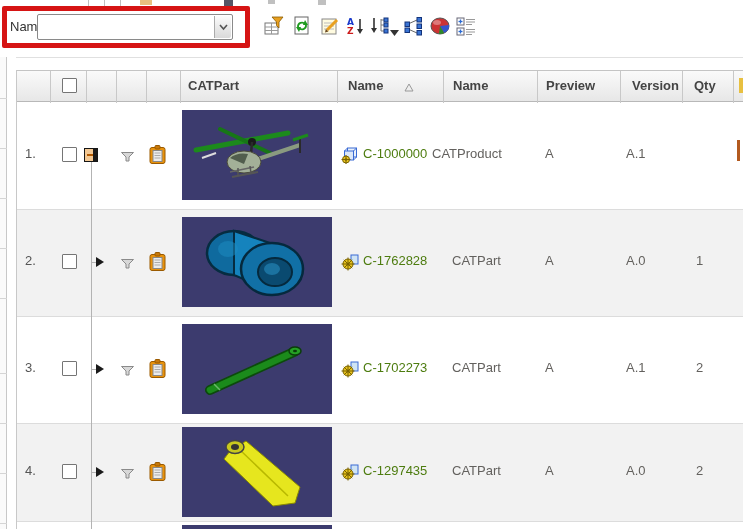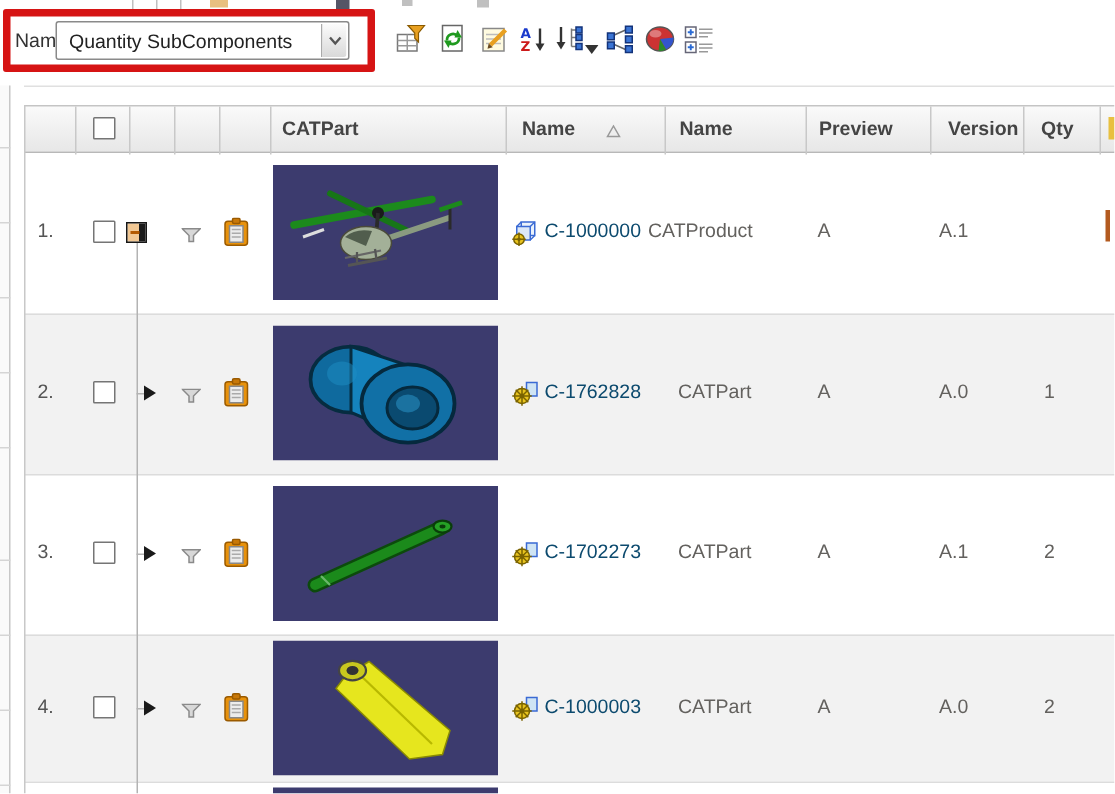--- a/index.html
+++ b/index.html
@@ -27,41 +27,40 @@
   .rowline{left:16px;width:727px;height:1px;background:#dcdcdc}
   .rownum{color:#555;font-size:13px}
   .cbx{width:15px;height:15px;background:#fff;border:1px solid #757575;border-radius:1px;cursor:pointer}
   .treeline{left:91px;width:1px;background:#b3b3b3}
   .tick{width:5px;height:1px;background:#b3b3b3}
   .tri-right{width:0;height:0;border-left:8px solid #1a1a1a;border-top:5px solid transparent;border-bottom:5px solid transparent;cursor:pointer}
   .minusbox{width:14px;height:14px;border:1px solid #161616;background:linear-gradient(90deg,#f2c894 64%,#1a1a1a 64%);cursor:pointer}
   .minusbox i{position:absolute;left:2px;top:5px;width:6px;height:2px;background:#b35900}
   .preview{width:150px;cursor:default}
   .celltxt{color:#63615e;font-size:13px;white-space:nowrap}
-  .link{color:#0c4a6e;font-size:13px;cursor:pointer;white-space:nowrap}
+  .link{color:#4d7c0f;font-size:13px;cursor:pointer;white-space:nowrap}
   .sliver-orange{left:737px;top:140px;width:3px;height:21px;background:#b35a1f}
   .sliver-yellow{left:739px;top:78px;width:4px;height:15px;background:#e8c040}
   .frag{top:0;background:#c0c0c0}
 </style>
 </head>
 <body>
 
 <div id="canvas">
 
   <div class="abs frag" style="left:88px;width:1px;height:7px"></div>
   <div class="abs frag" style="left:104px;width:1px;height:7px"></div>
   <div class="abs frag" style="left:120px;width:1px;height:7px"></div>
   <div class="abs frag" style="left:140px;width:12px;height:5px;background:#e8c080"></div>
   <div class="abs frag" style="left:224px;width:9px;height:6px;background:#556"></div>
   <div class="abs frag" style="left:268px;width:7px;height:4px"></div>
   <div class="abs frag" style="left:318px;width:8px;height:5px"></div>
 
   <span class="abs view-label">Name</span>
   <div class="abs dropdown">
-    <span class="val">Quantity SubComponents</span>
     <span class="arrow-btn">
       <svg width="9" height="7" viewBox="0 0 9 7">
           <polyline points="1,1 4.5,5 8,1" fill="none" stroke="#555" stroke-width="1.6"></polyline>
         </svg>
     </span>
   </div>
   <div class="abs red-box"></div>
 
   <span class="abs tbicon" style="left:264px">
     <svg width="20" height="20" viewBox="0 0 20 20">
@@ -387,21 +386,21 @@
     <svg width="18" height="17" viewBox="0 0 18 17">
       <rect x="10" y="1" width="7" height="9" fill="#cfe4f4" stroke="#3a6ad4"></rect>
       <circle cx="7" cy="10" r="5" fill="#e8c31e" stroke="#7a6300"></circle>
       <circle cx="7" cy="10" r="1.6" fill="#7a6300"></circle>
       <line x1="7" y1="3.5" x2="7" y2="16.5" stroke="#7a6300"></line>
         <line x1="0.5" y1="10" x2="13.5" y2="10" stroke="#7a6300"></line>
       <line x1="2.8" y1="5.8" x2="11.2" y2="14.2" stroke="#7a6300"></line>
         <line x1="11.2" y1="5.8" x2="2.8" y2="14.2" stroke="#7a6300"></line>
     </svg>
   </span>
-  <span class="abs link" style="left:363px;top:463px">C-1000003</span>
+  <span class="abs link" style="left:363px;top:463px">C-1297435</span>
   <span class="abs celltxt" style="left:452px;top:463px">CATPart</span>
   <span class="abs celltxt" style="left:545px;top:463px">A</span>
   <span class="abs celltxt" style="left:626px;top:463px">A.0</span>
   <span class="abs celltxt" style="left:696px;top:463px">2</span>
 
   <div class="abs" style="left:182px;top:525px;width:150px;height:4px;background:#3c3b6e"></div>
 
 </div>
 
 </body></html>

